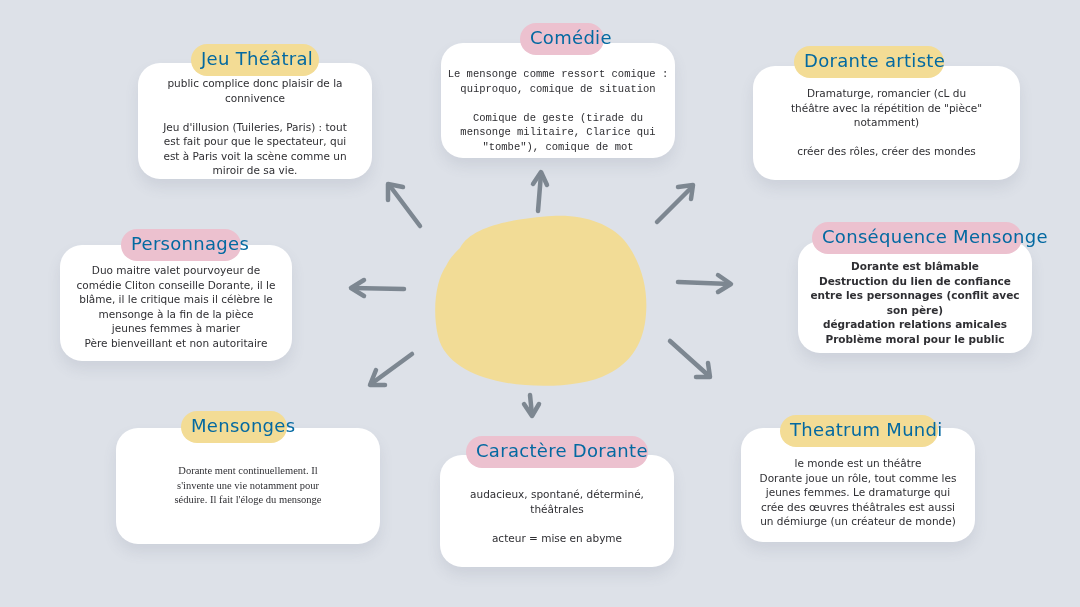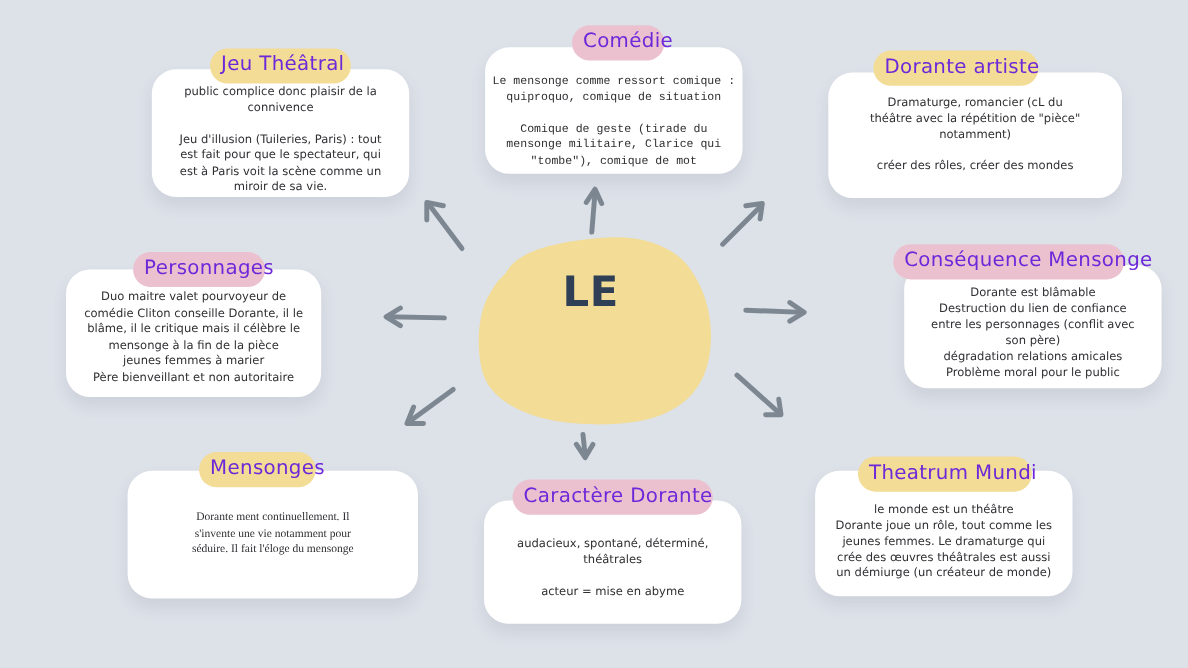--- a/index.html
+++ b/index.html
@@ -22,21 +22,21 @@
   }
   .card .body { white-space: pre-line; }
   .title {
     position: absolute;
     border-radius: 16px;
     font-size: 18px;
     line-height: 30px;
     height: 32px;
     padding: 0 10px;
     white-space: nowrap;
-    color: #6d28d9;
+    color: #0369a1;
     letter-spacing: 0.3px;
     box-sizing: border-box;
     text-align: left;
   }
   .yellow { background: #f3dc95; }
   .pink { background: #ecc1cf; }
   .blob {
     position: absolute;
     left: 432px; top: 210px; width: 222px; height: 180px;
   }
@@ -90,21 +90,20 @@
       <line x1="670" y1="341" x2="709" y2="376"></line>
       <polyline points="696,377 710,377 708,363"></polyline>
     </g>
   </g>
 </svg>
 
 <svg class="blob" viewBox="0 0 222 180" width="222" height="180">
   <path d="M28,38 C40,14 90,8 120,6 C152,4 178,14 192,30 C210,52 216,80 214,104 C212,132 200,152 176,164 C150,178 100,178 70,172 C40,166 12,152 6,126 C0,100 4,70 14,56 C18,48 22,44 28,38 Z" fill="#f2dc96"></path>
 </svg>
 <div class="center-title">
-  <div>LE</div>
 </div>
 
 <div class="card" style="left:138px; top:63px; width:234px; height:116px; padding-top:13px;">
   <div class="body">public complice donc plaisir de la
 connivence
 
 Jeu d'illusion (Tuileries, Paris) : tout
 est fait pour que le spectateur, qui
 est à Paris voit la scène comme un
 miroir de sa vie.</div>
@@ -133,21 +132,21 @@
 <div class="card" style="left:60px; top:245px; width:232px; height:116px; padding-top:18px;">
   <div class="body">Duo maitre valet pourvoyeur de
 comédie Cliton conseille Dorante, il le
 blâme, il le critique mais il célèbre le
 mensonge à la fin de la pièce
 jeunes femmes à marier
 Père bienveillant et non autoritaire</div>
 </div>
 <div class="title pink" style="left:121px; top:229px; width:120px;">Personnages</div>
 
-<div class="card" style="left:822px; top:241px; width:234px; height:112px; padding-top:18px;">
+<div class="card" style="left:798px; top:241px; width:234px; height:112px; padding-top:18px;font-weight:bold;">
   <div class="body">Dorante est blâmable
 Destruction du lien de confiance
 entre les personnages (conflit avec
 son père)
 dégradation relations amicales
 Problème moral pour le public</div>
 </div>
 <div class="title pink" style="left:812px; top:222px; width:210px;">Conséquence Mensonge</div>
 
 <div class="card" style="left:116px; top:428px; width:264px; height:116px; padding-top:36px;font-family:Liberation Serif, serif;">

